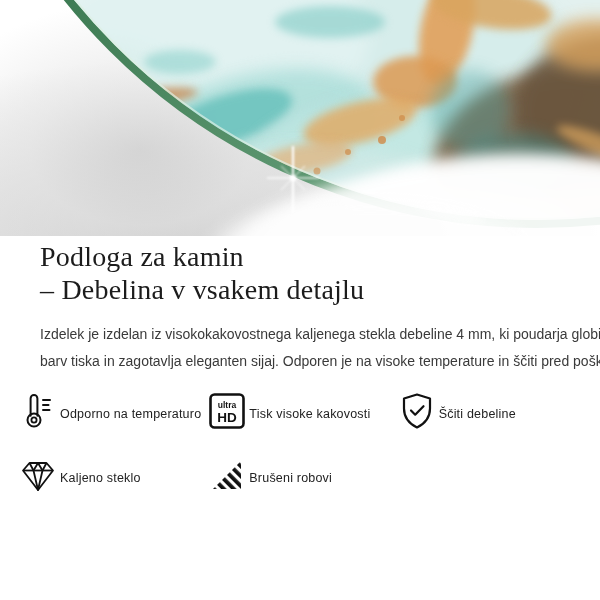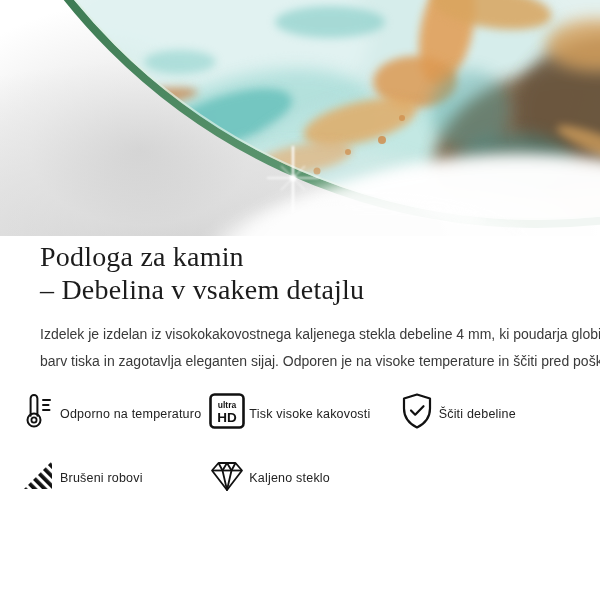--- a/index.html
+++ b/index.html
@@ -196,40 +196,40 @@
         <svg viewBox="0 0 40 40" fill="none" stroke="currentColor" stroke-width="2.2" stroke-linejoin="round">
           <path d="M20 3.5 L33 7.5 V17.5 C33 26.5 27.5 32.8 20 36.5 C12.5 32.8 7 26.5 7 17.5 V7.5 Z"></path>
           <path d="M14 19.5 L18.2 23.7 L26.5 15.2" stroke-linecap="round"></path>
         </svg>
       </span>
       <span class="label">Ščiti debeline</span>
     </div>
 
     <div class="feature">
       <span class="icon">
+        <svg viewBox="0 0 40 40" fill="none" stroke="currentColor" stroke-width="1.8" stroke-linejoin="round">
+          <path d="M11.5 8 H28.5 L35 15.5 L20 35 L5 15.5 Z"></path>
+          <path d="M5 15.5 H35"></path>
+          <path d="M11.5 8 L15.5 15.5 L20 35 L24.5 15.5 L28.5 8"></path>
+          <path d="M20 8 L15.5 15.5 M20 8 L24.5 15.5"></path>
+        </svg>
+      </span>
+      <span class="label">Kaljeno steklo</span>
+    </div>
+
+    <div class="feature">
+      <span class="icon">
         <svg viewBox="0 0 40 40">
           <defs>
             <pattern id="hatchA" width="7" height="7" patternUnits="userSpaceOnUse" patternTransform="rotate(-45)">
               <rect width="7" height="7" fill="transparent"></rect>
               <rect width="3.8" height="7" fill="currentColor"></rect>
             </pattern>
           </defs>
           <path d="M6 34 H34 V6 Z" fill="url(#hatchA)"></path>
         </svg>
       </span>
       <span class="label">Brušeni robovi</span>
     </div>
 
-    <div class="feature">
-      <span class="icon">
-        <svg viewBox="0 0 40 40" fill="none" stroke="currentColor" stroke-width="1.8" stroke-linejoin="round">
-          <path d="M11.5 8 H28.5 L35 15.5 L20 35 L5 15.5 Z"></path>
-          <path d="M5 15.5 H35"></path>
-          <path d="M11.5 8 L15.5 15.5 L20 35 L24.5 15.5 L28.5 8"></path>
-          <path d="M20 8 L15.5 15.5 M20 8 L24.5 15.5"></path>
-        </svg>
-      </span>
-      <span class="label">Kaljeno steklo</span>
-    </div>
-
 
   </div>
 </div>
 
 </body></html>

